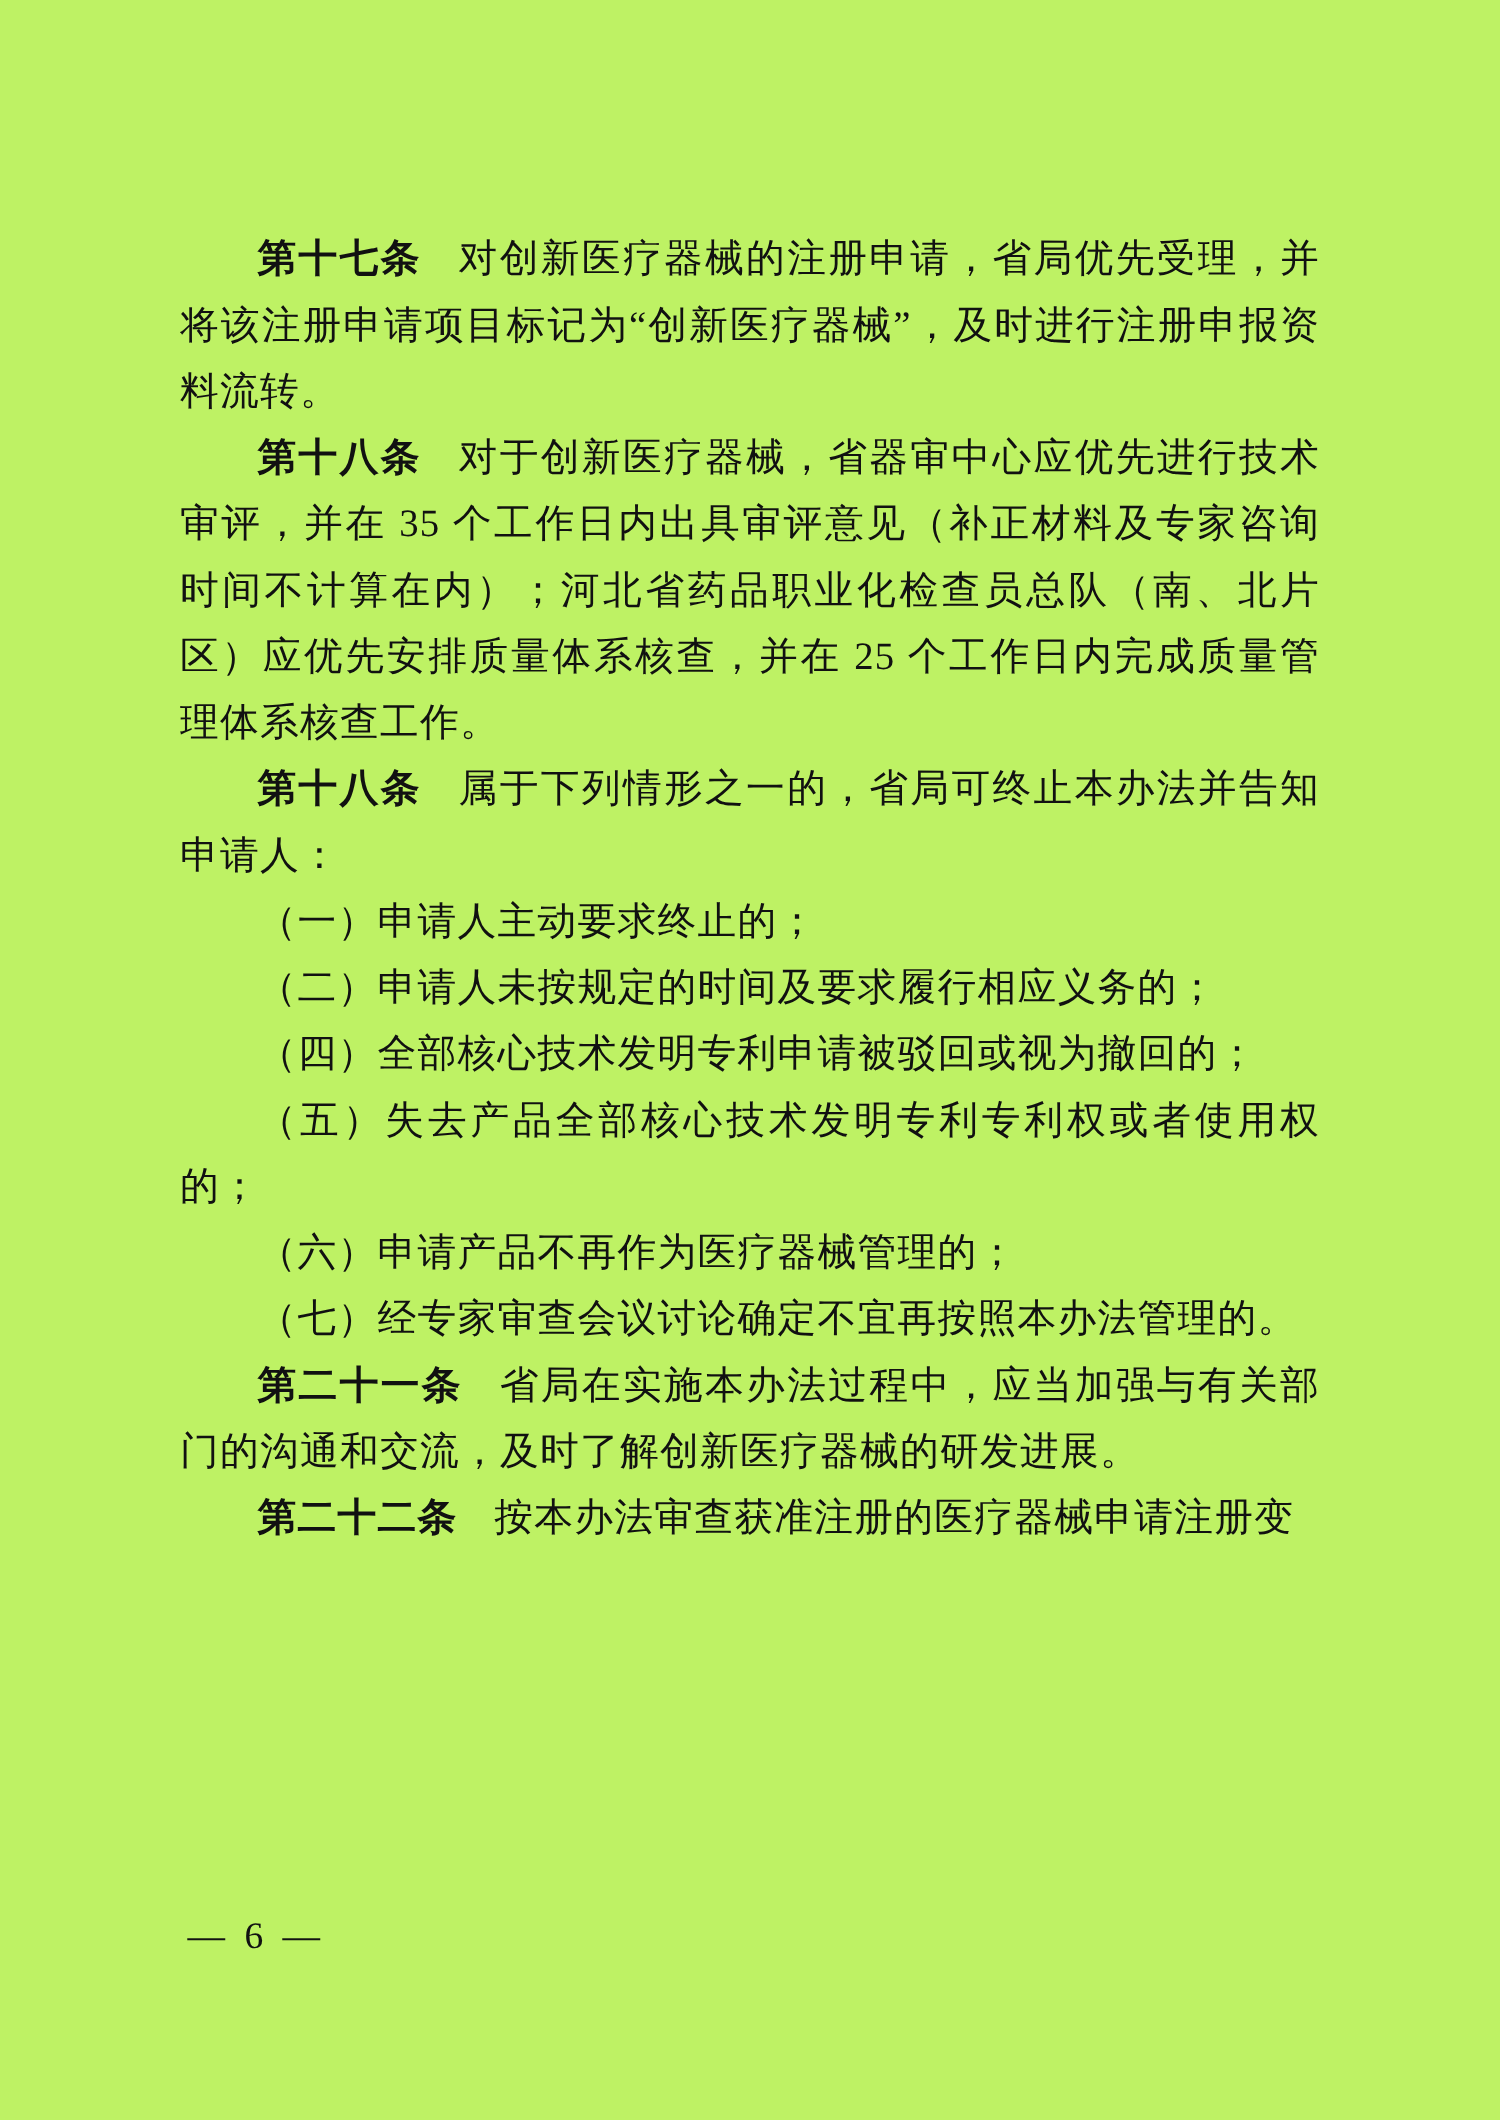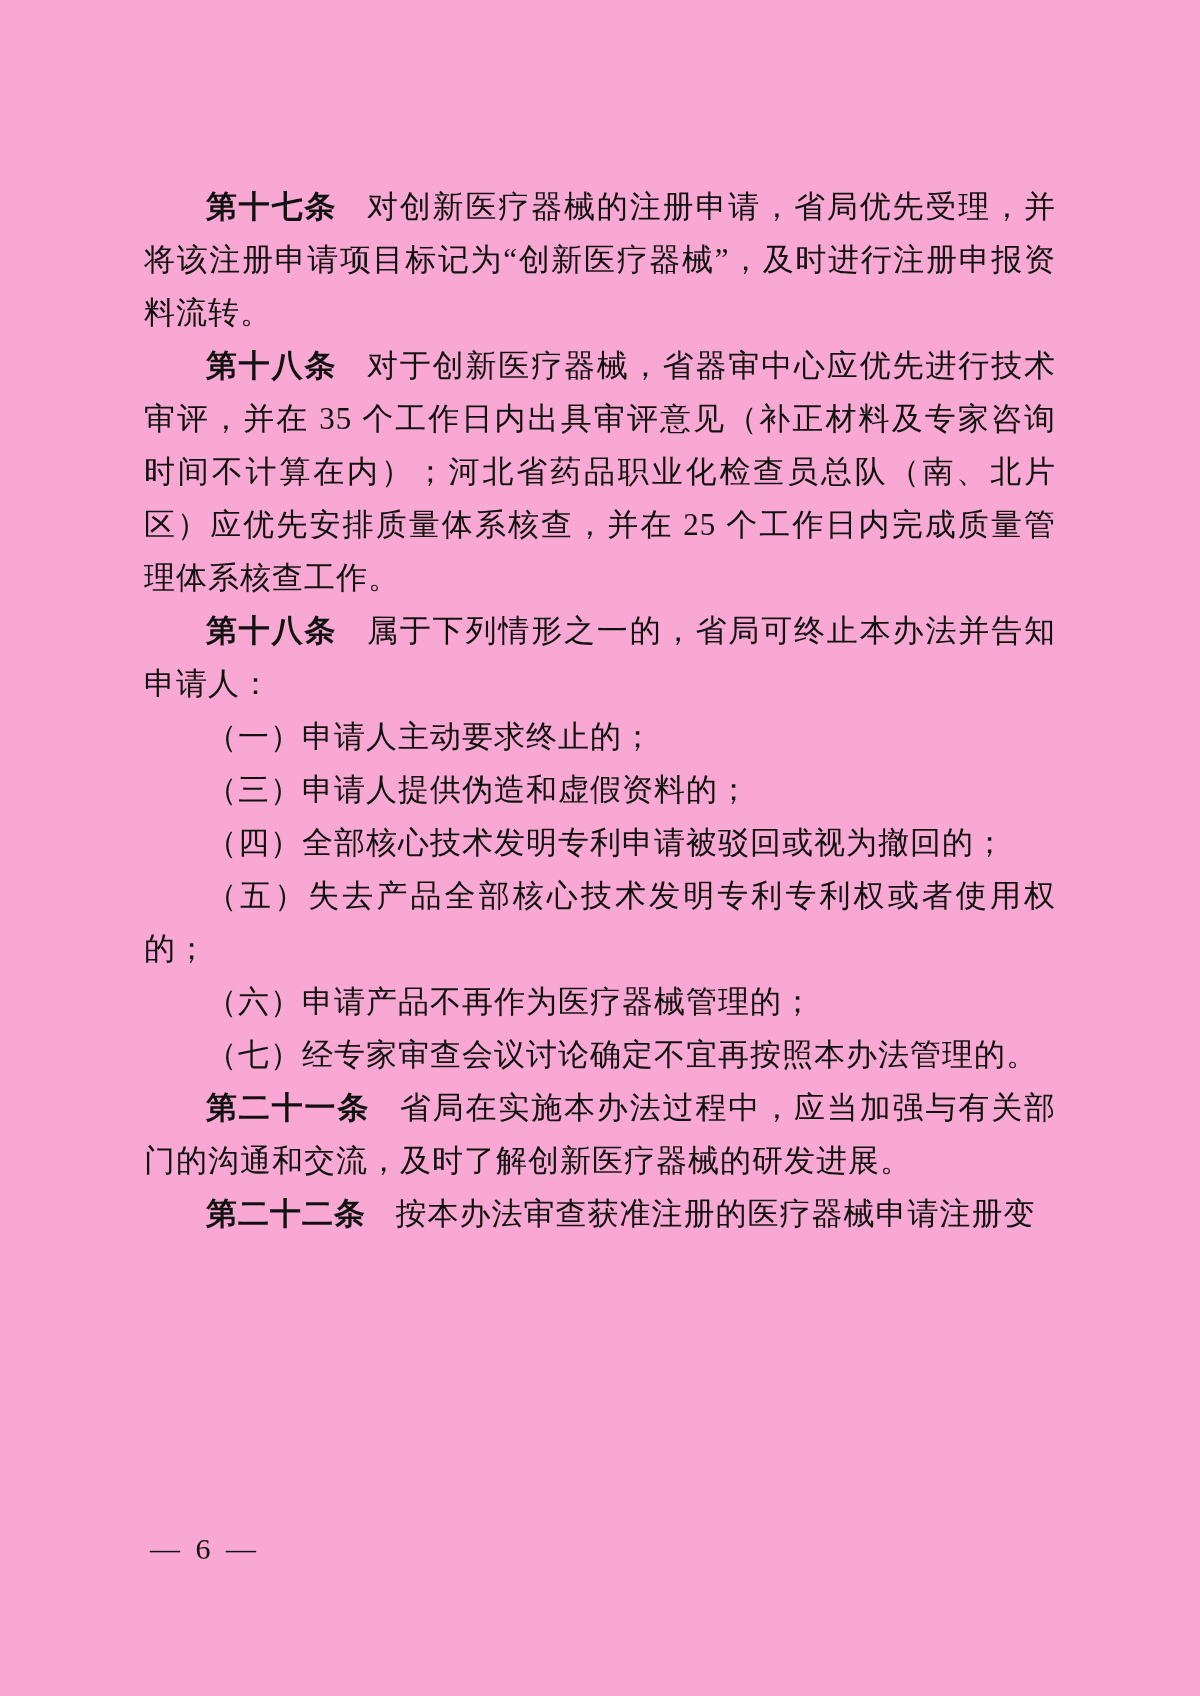--- a/index.html
+++ b/index.html
@@ -13,21 +13,21 @@
     position: relative;
     overflow: hidden;
     font-family: "Liberation Serif", "DejaVu Serif", serif;
     color: #111111;
   }
   .doc-page {
     position: absolute;
     left: 0; top: 0;
     width: 1200px;
     height: 1696px;
-    background: #f9a8d4;
+    background: #bef264;
   }
   .doc-body {
     position: absolute;
     left: 144px;
     top: 180px;
     width: 912px;
   }
   .para {
     margin: 0;
     padding: 0;
@@ -63,22 +63,22 @@
 
     <p class="para"><span class="para-num">第十七条</span><span>对创新医疗器械的注册申请，省局优先受理，并将该注册申请项目标记为“创新医疗器械”，及时进行注册申报资料流转。</span></p>
 
     <p class="para"><span class="para-num">第十八条</span><span>对于创新医疗器械，省器审中心应优先进行技术审评，并在 35 个工作日内出具审评意见（补正材料及专家咨询时间不计算在内）；河北省药品职业化检查员总队（南、北片区）应优先安排质量体系核查，并在 25 个工作日内完成质量管理体系核查工作。</span></p>
 
 
     <p class="para"><span class="para-num">第十八条</span><span>属于下列情形之一的，省局可终止本办法并告知申请人：</span></p>
 
     <p class="para"><span>（一）申请人主动要求终止的；</span></p>
 
+    <p class="para"><span>（二）申请人未按规定的时间及要求履行相应义务的；</span></p>
 
-    <p class="para"><span>（三）申请人提供伪造和虚假资料的；</span></p>
 
     <p class="para"><span>（四）全部核心技术发明专利申请被驳回或视为撤回的；</span></p>
 
     <p class="para"><span>（五）失去产品全部核心技术发明专利专利权或者使用权的；</span></p>
 
     <p class="para"><span>（六）申请产品不再作为医疗器械管理的；</span></p>
 
     <p class="para"><span>（七）经专家审查会议讨论确定不宜再按照本办法管理的。</span></p>
 
     <p class="para"><span class="para-num">第二十一条</span><span>省局在实施本办法过程中，应当加强与有关部门的沟通和交流，及时了解创新医疗器械的研发进展。</span></p>

